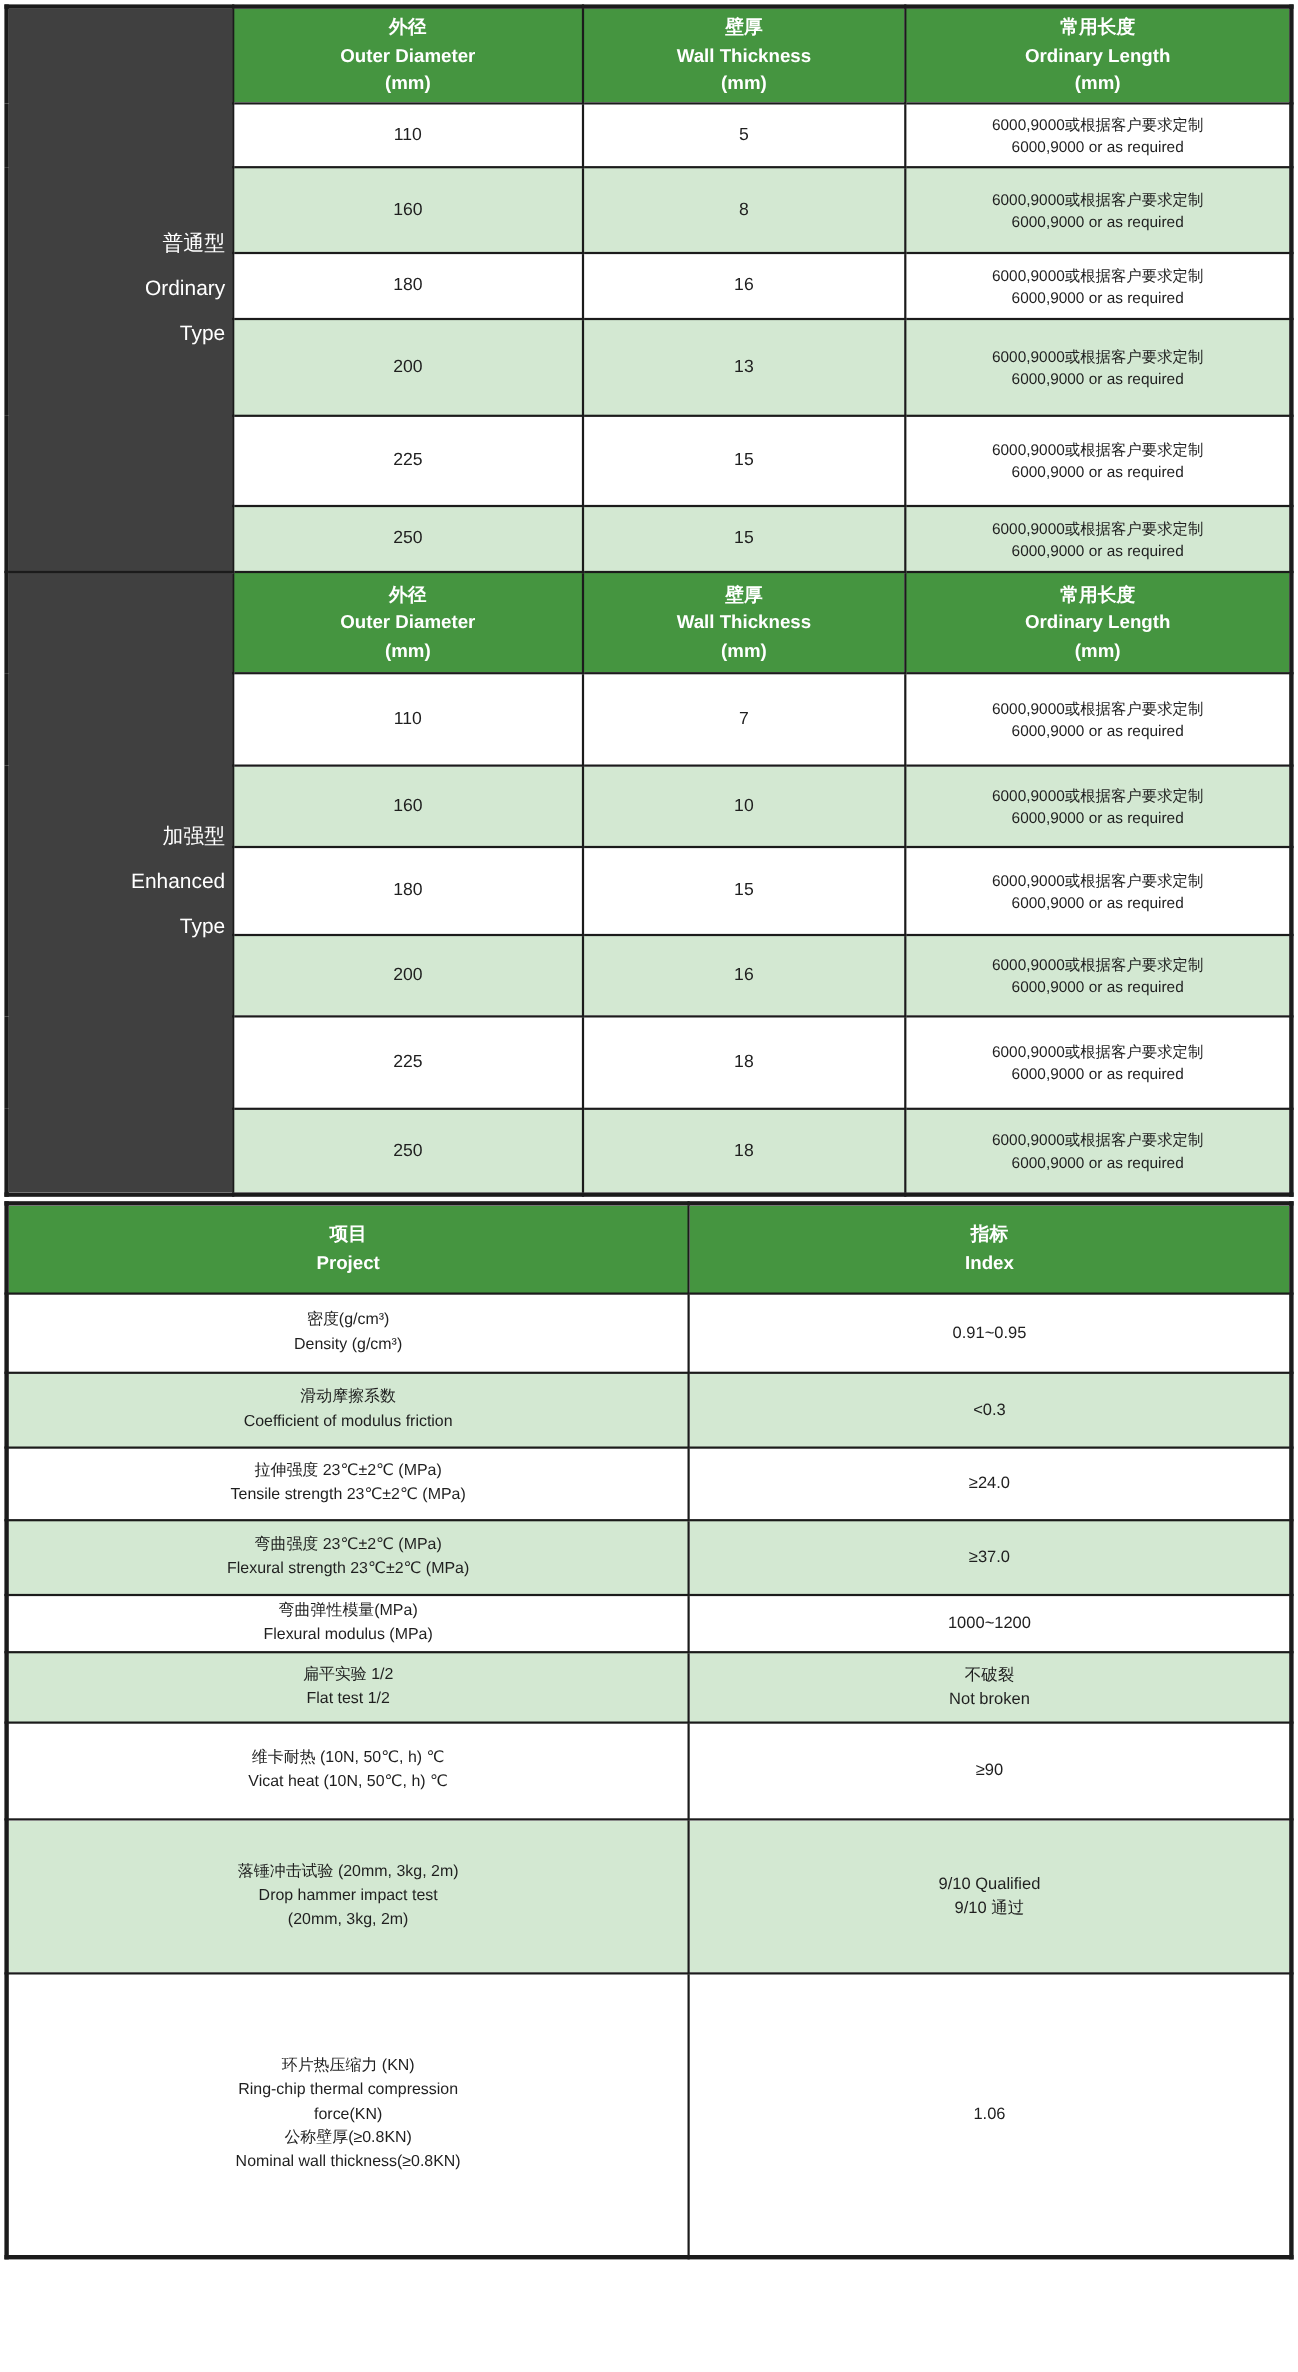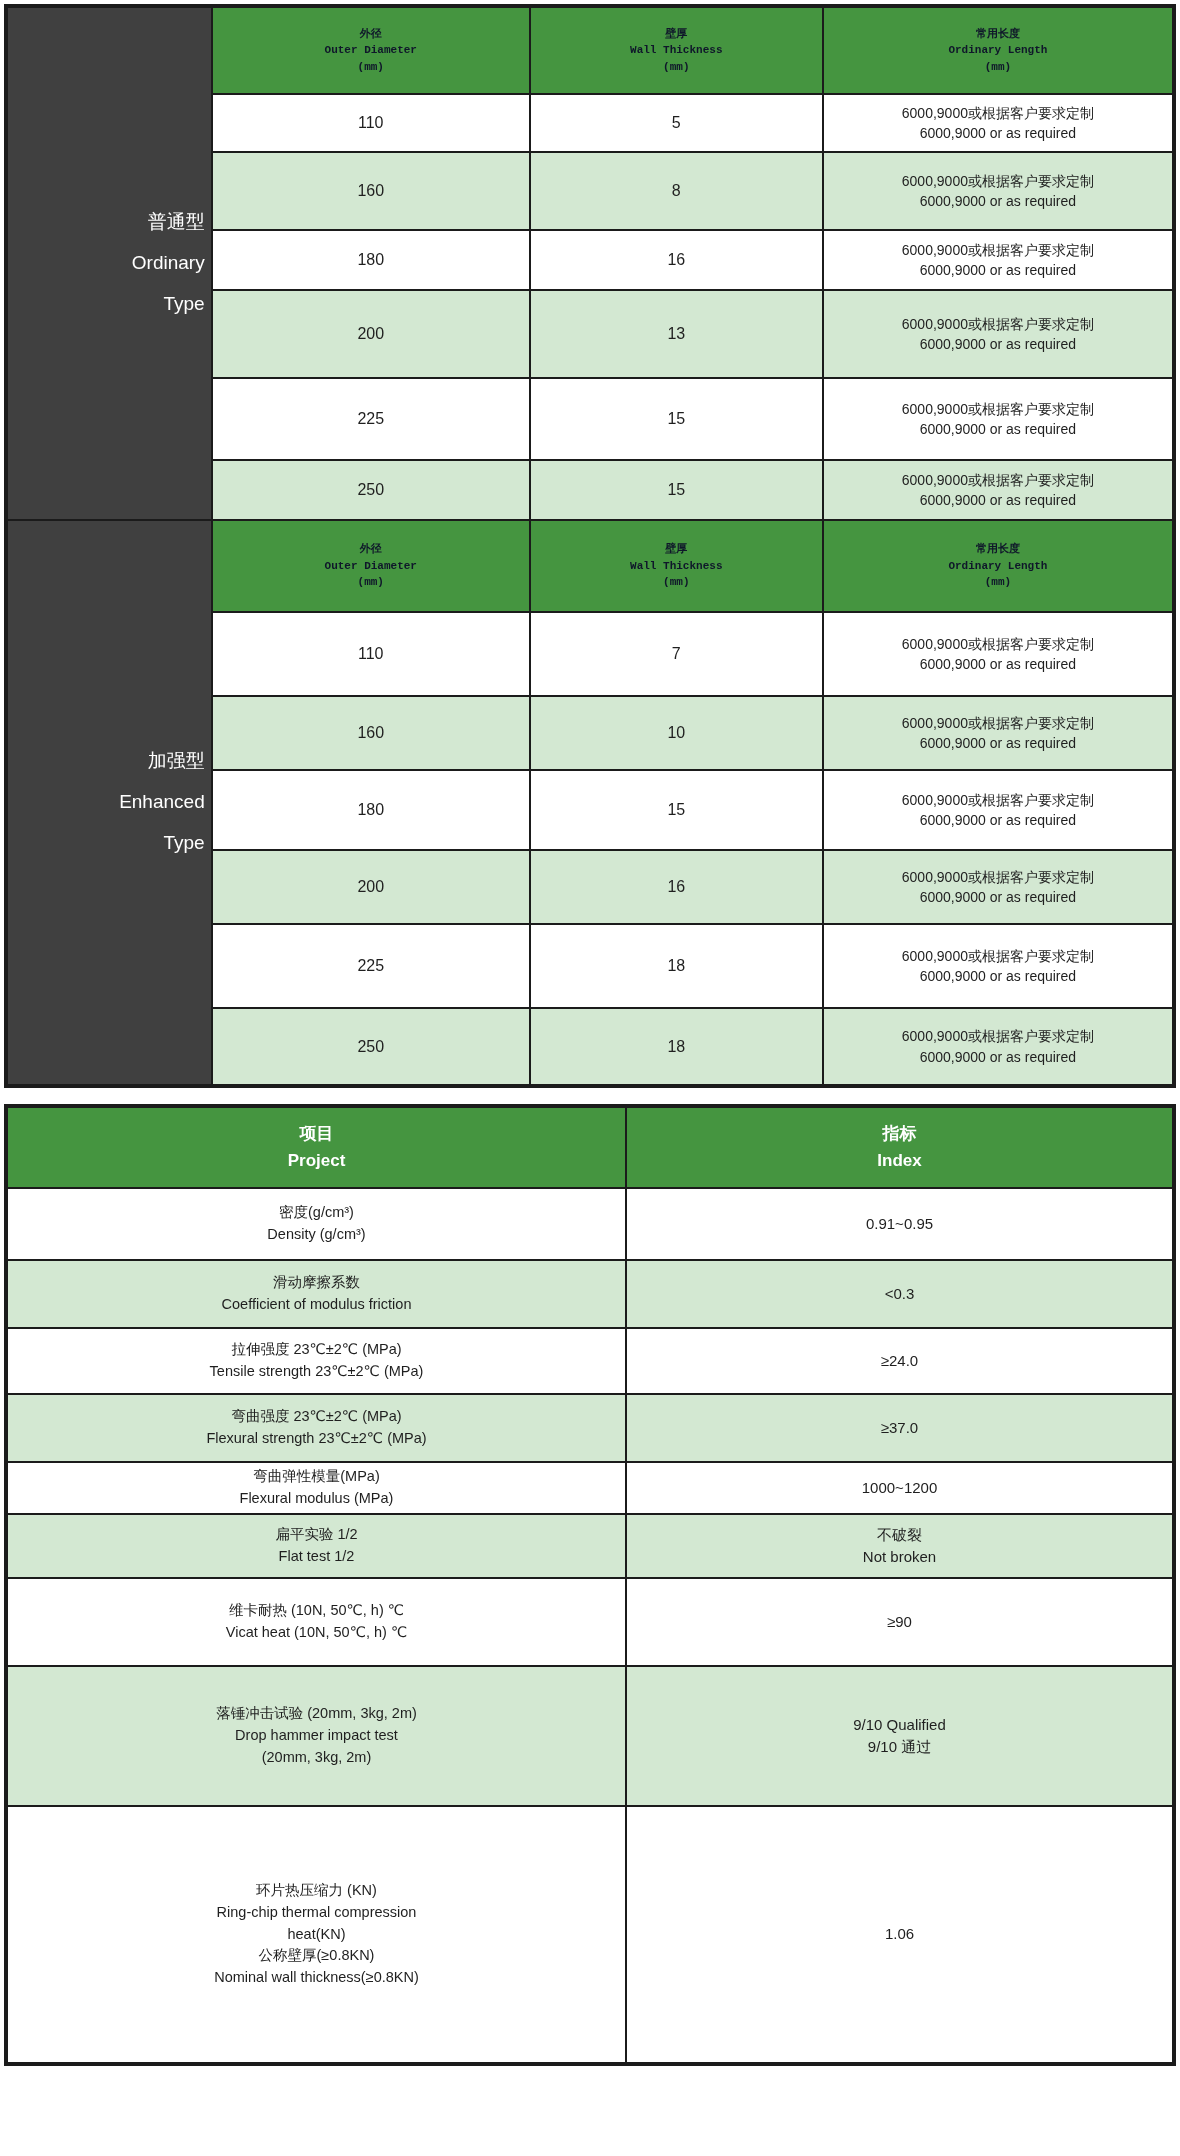--- a/index.html
+++ b/index.html
@@ -24,40 +24,39 @@
     padding:2px 6px;
     overflow:hidden;
   }
   
   .pipe col.c0{width:205px;}
   .pipe col.c1{width:317px;}
   .pipe col.c2{width:292px;}
   .pipe col.c3{width:350px;}
   .pipe th{
     background:#459540;
-    color:#0f172a;
-    font-size:11px;
+    color:#ffffff;
+    font-size:17px;
     font-weight:bold;
     line-height:1.5;
-    font-family:Liberation Mono, monospace;
   }
   .typecell{
     background:#404040;
     color:#ffffff;
     font-size:19px;
     font-weight:normal;
     line-height:2.15;
     text-align:right;
   }
   .num{font-size:16px;}
   .len{font-size:14px;line-height:1.45;}
   tr.g td{background:#d3e8d2;}
   tr.w td{background:#ffffff;}
   
-  .spec{margin-top:16px;}
+  .spec{margin-top:4px;}
   .spec col.p{width:620px;}
   .spec col.i{width:548px;}
   .spec th{
     background:#459540;
     color:#ffffff;
     font-size:17px;
     font-weight:bold;
     line-height:1.55;
   }
   .spec td{font-size:14.5px;line-height:1.5;}
@@ -232,21 +231,21 @@
       <tr class="g" style="height:140px">
         <td>落锤冲击试验 (20mm, 3kg, 2m)
 Drop hammer impact test
 (20mm, 3kg, 2m)</td>
         <td class="idx">9/10 Qualified
 9/10 通过</td>
       </tr>
       <tr class="w" style="height:258px">
         <td>环片热压缩力 (KN)
 Ring-chip thermal compression
-heat(KN)
+force(KN)
 公称壁厚(≥0.8KN)
 Nominal wall thickness(≥0.8KN)</td>
         <td class="idx">1.06</td>
       </tr>
     </tbody>
   </table>
 
 </div>
 
 </body></html>

